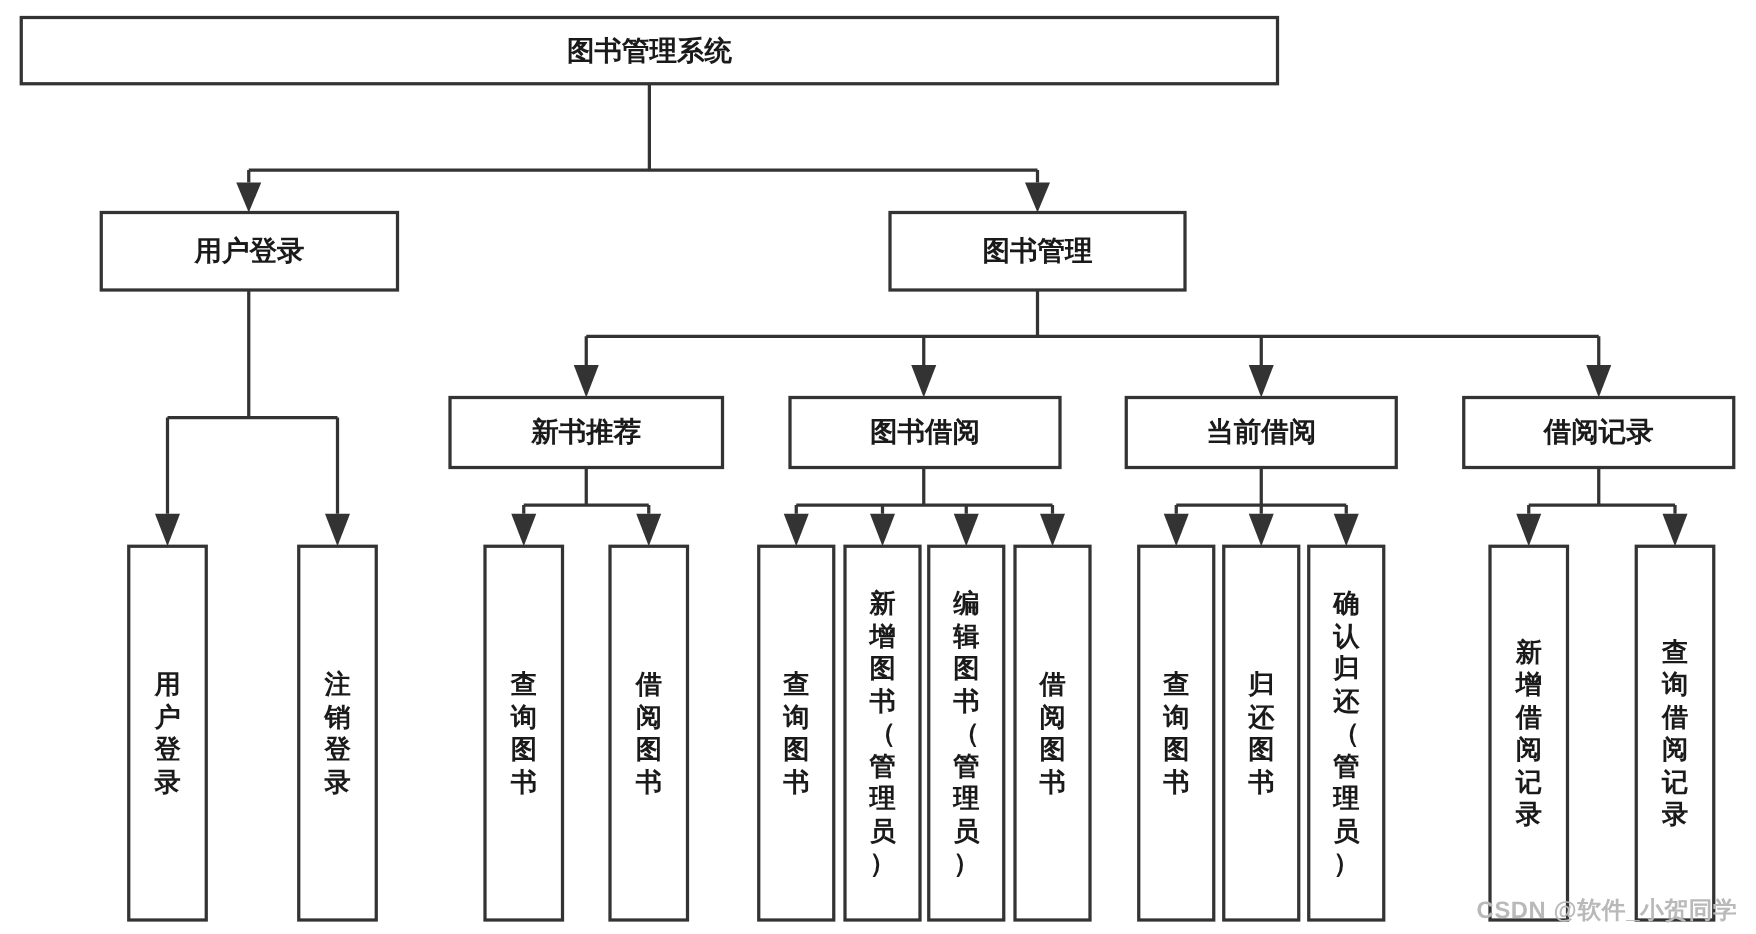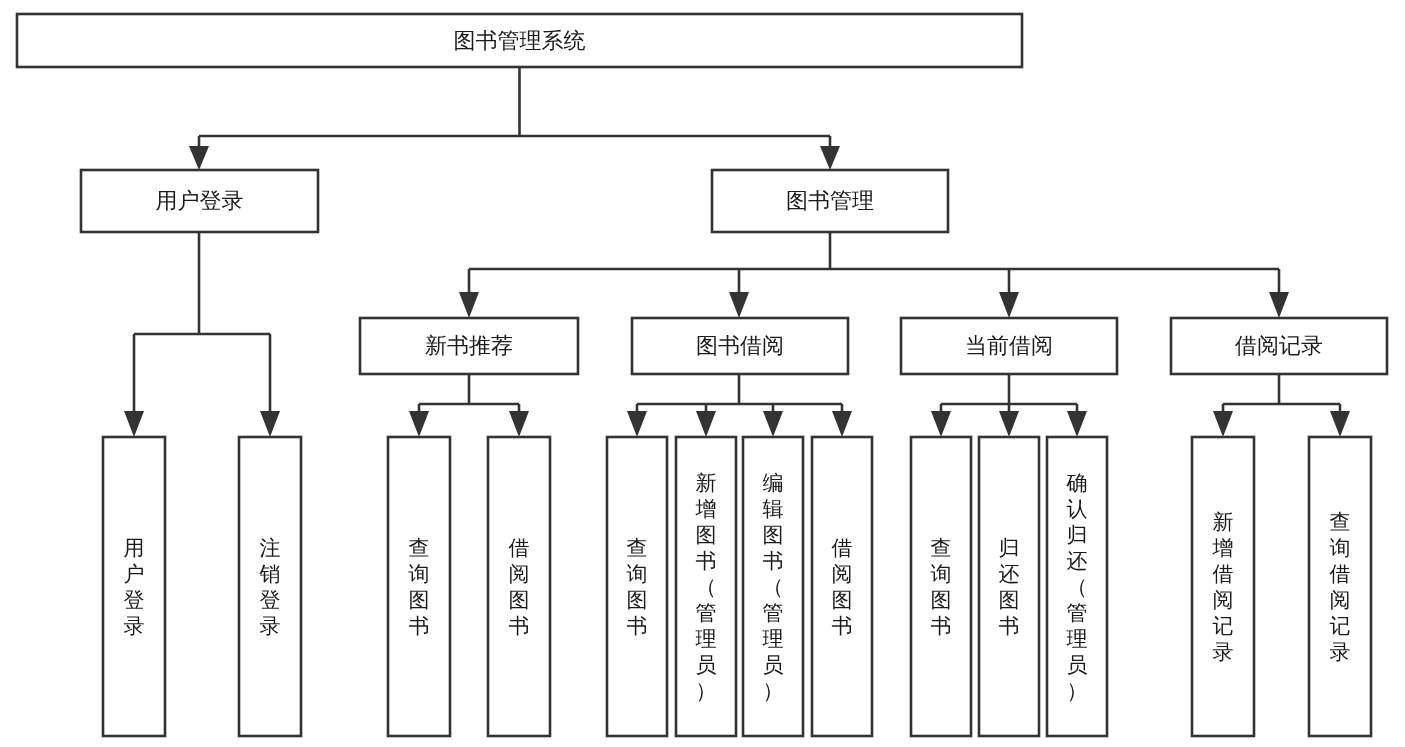--- a/index.html
+++ b/index.html
@@ -11,20 +11,21 @@
     width: 1405px;
     height: 747px;
     font-family: "Liberation Sans", "DejaVu Sans", sans-serif;
     overflow: hidden;
   }
   #diagram-root {
     position: relative;
     width: 1402px;
     height: 747px;
     background: #ffffff;
+    font-weight: bold;
   }
   svg#tree-svg {
     position: absolute;
     left: 0;
     top: 0;
     width: 1405px;
     height: 747px;
     display: block;
   }
   .node-box {
@@ -232,13 +233,14 @@
       <text class="node-label-v" x="1223" y="0"><tspan x="1223" y="528.78">新</tspan><tspan x="1223" y="554.78">增</tspan><tspan x="1223" y="580.78">借</tspan><tspan x="1223" y="606.78">阅</tspan><tspan x="1223" y="632.78">记</tspan><tspan x="1223" y="658.78">录</tspan></text>
     </g>
 
     <g>
       <rect class="node-box" x="1309" y="437" width="62" height="299"></rect>
       <text class="node-label-v" x="1340" y="0"><tspan x="1340" y="528.78">查</tspan><tspan x="1340" y="554.78">询</tspan><tspan x="1340" y="580.78">借</tspan><tspan x="1340" y="606.78">阅</tspan><tspan x="1340" y="632.78">记</tspan><tspan x="1340" y="658.78">录</tspan></text>
     </g>
 
   </svg>
 
+  <div class="watermark">CSDN @软件_小贺同学</div>
 </div>
 
 </body></html>

